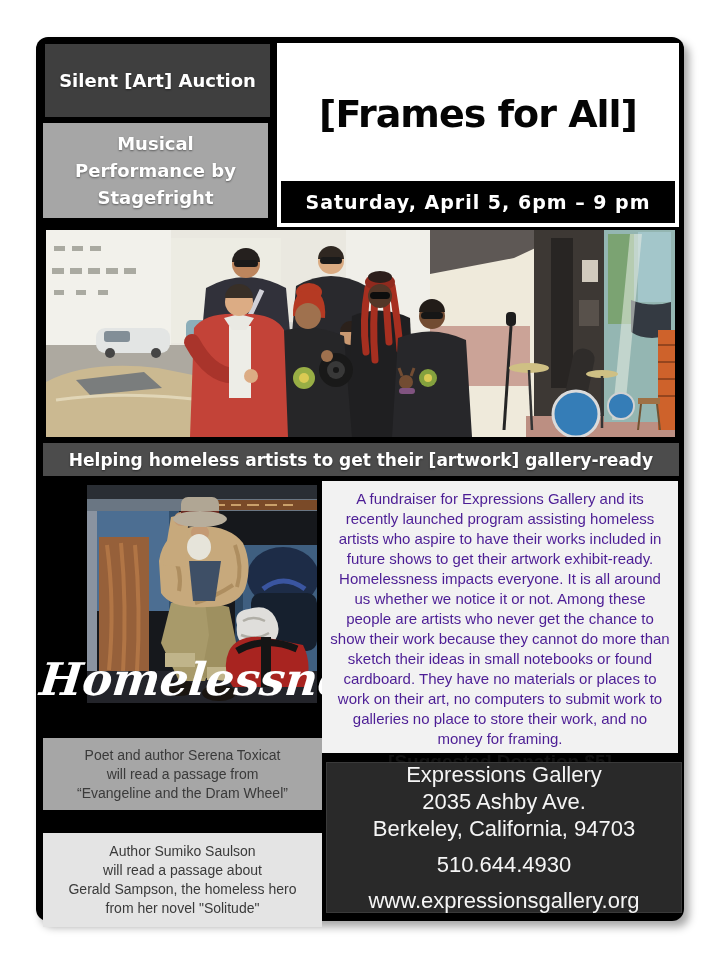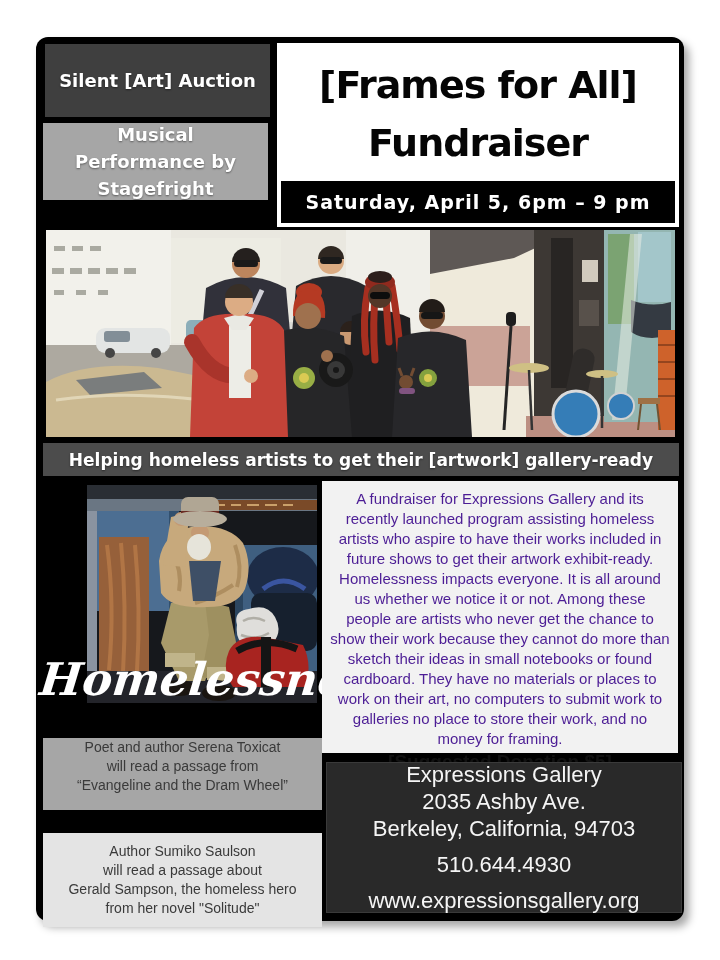--- a/index.html
+++ b/index.html
@@ -4,21 +4,21 @@
 <style>
   html,body{margin:0;padding:0;background:#ffffff;}
   .page{position:relative;width:720px;height:960px;background:#ffffff;overflow:hidden;
         font-family:"Liberation Sans","DejaVu Sans",sans-serif;}
   .abs{position:absolute;}
   .flyer{left:36px;top:37px;width:648px;height:884px;background:#000000;
          border-radius:12px;box-shadow:5px 6px 9px rgba(0,0,0,0.35);}
   
   .banner-a{left:9px;top:7px;width:225px;height:73px;background:#3f3f3f;
             display:flex;align-items:center;justify-content:center;}
-  .banner-b{left:7px;top:86px;width:225px;height:77px;background:#a6a6a6;
+  .banner-b{left:7px;top:86px;width:225px;height:95px;background:#a6a6a6;
             display:flex;flex-direction:column;align-items:center;justify-content:center;line-height:27px;}
   .funky{font-family:"DejaVu Sans","Liberation Sans",sans-serif;font-weight:800;color:#ffffff;
          text-shadow:0 1px 2px rgba(0,0,0,0.45);}
   .banner-a .funky{font-size:18px;}
   .banner-b .funky{font-size:18px;}
   
   .header-box{left:241px;top:6px;width:402px;height:184px;border:4px solid #ffffff;
               box-sizing:border-box;background:#000;}
   .title-area{width:100%;height:134px;background:#ffffff;display:flex;flex-direction:column;
               align-items:center;justify-content:center;}
@@ -38,21 +38,21 @@
        font-family:"DejaVu Serif","Liberation Serif",serif;font-style:italic;font-weight:bold;
        font-size:45px;text-align:center;transform:skewX(-6deg);line-height:62px;}
   
   .desc-box{left:286px;top:444px;width:356px;height:272px;background:#f2f2f2;box-sizing:border-box;
             padding:8px 8px 6px 8px;display:flex;flex-direction:column;justify-content:space-between;}
   .desc-text{margin:0;font-size:15px;line-height:20px;color:#4c1d95;text-align:center;
              font-family:"Liberation Sans","DejaVu Sans",sans-serif;}
   .donation{font-size:19px;font-weight:bold;color:#111;text-align:center;padding-top:2px;}
   
   .reading-1{left:7px;top:701px;width:279px;height:72px;background:#a6a6a6;
-             display:flex;flex-direction:column;align-items:center;}
+             display:flex;flex-direction:column;align-items:center;justify-content:center;}
   .reading-2{left:7px;top:781px;width:279px;height:94px;background:#e4e4e4;
              display:flex;flex-direction:column;align-items:center;justify-content:center;margin-top:15px;}
   .reading-line{font-size:14px;line-height:19px;color:#3a3a3a;text-align:center;}
   
   .contact-box{left:290px;top:725px;width:356px;height:151px;background:#292929;border:1px solid #3a3a3a;
                box-sizing:border-box;display:flex;flex-direction:column;align-items:center;justify-content:center;}
   .contact-line{color:#f5f5f5;font-size:22px;line-height:27px;text-align:right;}
   .contact-gap{margin-top:9px;}
 </style>
 </head>
@@ -67,21 +67,20 @@
 
     <div class="abs banner-b">
       <span class="funky">Musical</span>
       <span class="funky">Performance by</span>
       <span class="funky">Stagefright</span>
     </div>
 
     <div class="abs header-box">
       <div class="title-area">
         <div class="title-line">[Frames for All]</div>
-        <div class="title-line">Fundraiser</div>
       </div>
       <div class="date-area">
         <span class="funky">Saturday, April 5, 6pm – 9 pm</span>
       </div>
     </div>
 
     <div class="abs band-photo">
       <svg width="629" height="207" viewBox="0 0 629 207" xmlns="http://www.w3.org/2000/svg">
         <rect width="629" height="207" fill="#e9e7df"></rect>
 

